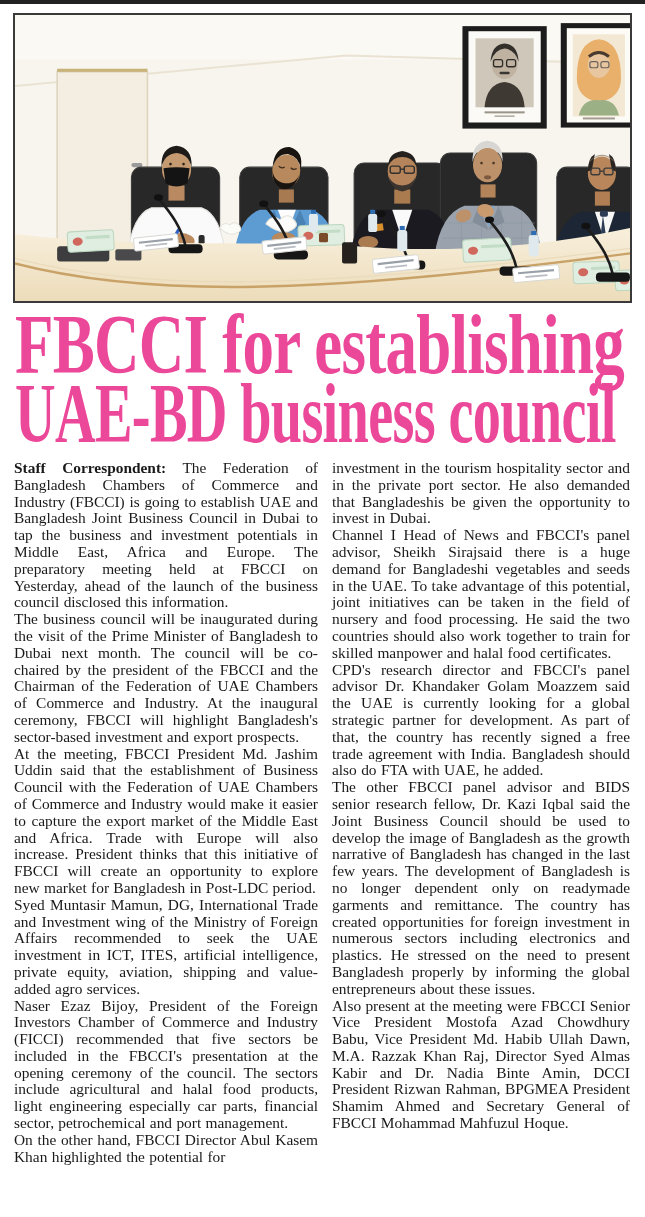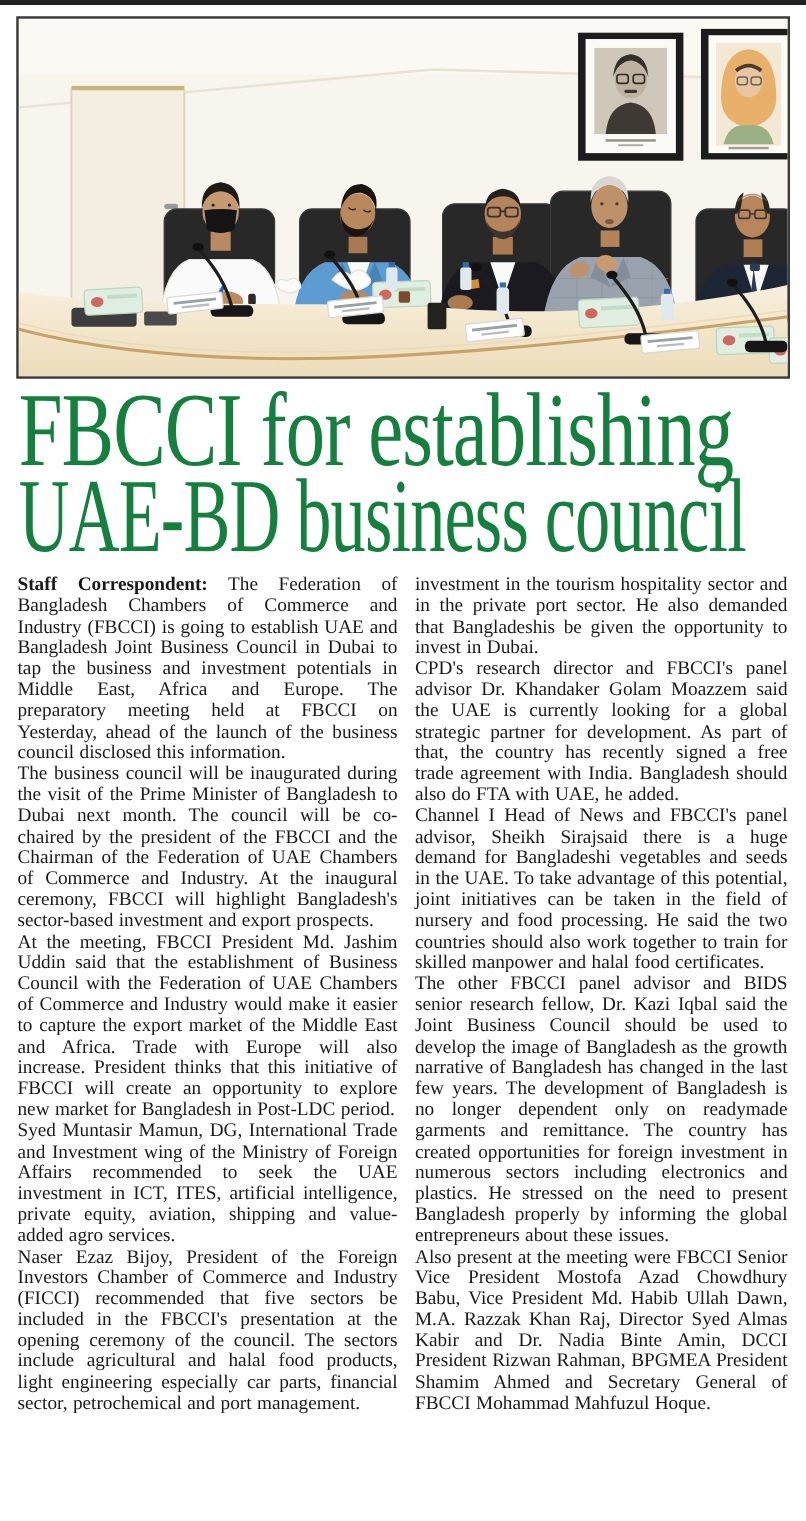--- a/index.html
+++ b/index.html
@@ -6,21 +6,21 @@
   body{
     width:645px;height:1217px;background:#ffffff;overflow:hidden;
     font-family:"Liberation Serif", serif;color:#161616;
   }
   .top-rule{height:4px;background:#222222;}
   .photo-frame{
     margin:9px 13px 0 13px;height:286px;
     border:2px solid #3a3a3a;background:#f8f5ee;box-sizing:content-box;
   }
   .photo-frame svg{display:block;width:100%;height:100%;}
-  .headline{margin:7px 0 0 15px;padding:0;font-weight:normal;color:#15803d;}
+  .headline{margin:7px 0 0 15px;padding:0;font-weight:bold;color:#ec4899;}
   .hl-line{display:block;white-space:nowrap;font-size:84px;line-height:69px;
     transform-origin:0 55%;letter-spacing:-1px;}
   .hl-1{transform:scaleX(0.75);}
   .hl-2{transform:scaleX(0.67);}
   .article{
     display:flex;gap:14px;padding:12px 15px 0 14px;height:756px;overflow:hidden;
   }
   .col{width:304px;}
   .col-right{width:298px;font-family:Liberation Serif, serif;}
   .para{margin:0;font-size:15.4px;line-height:16.8px;text-align:justify;
@@ -279,23 +279,24 @@
     <span class="hl-line hl-2">UAE-BD business council</span>
   </h1>
 
   <div class="article">
     <div class="col">
       <p class="para"><b class="lead-label">Staff Correspondent:</b> <span>The Federation of Bangladesh Chambers of Commerce and Industry (FBCCI) is going to establish UAE and Bangladesh Joint Business Council in Dubai to tap the business and investment potentials in Middle East, Africa and Europe. The preparatory meeting held at FBCCI on Yesterday, ahead of the launch of the business council disclosed this information.</span></p>
       <p class="para">The business council will be inaugurated during the visit of the Prime Minister of Bangladesh to Dubai next month. The council will be co-chaired by the president of the FBCCI and the Chairman of the Federation of UAE Chambers of Commerce and Industry. At the inaugural ceremony, FBCCI will highlight Bangladesh's sector-based investment and export prospects.</p>
       <p class="para">At the meeting, FBCCI President Md. Jashim Uddin said that the establishment of Business Council with the Federation of UAE Chambers of Commerce and Industry would make it easier to capture the export market of the Middle East and Africa. Trade with Europe will also increase. President thinks that this initiative of FBCCI will create an opportunity to explore new market for Bangladesh in Post-LDC period.</p>
       <p class="para">Syed Muntasir Mamun, DG, International Trade and Investment wing of the Ministry of Foreign Affairs recommended to seek the UAE investment in ICT, ITES, artificial intelligence, private equity, aviation, shipping and value-added agro services.</p>
       <p class="para">Naser Ezaz Bijoy, President of the Foreign Investors Chamber of Commerce and Industry (FICCI) recommended that five sectors be included in the FBCCI's presentation at the opening ceremony of the council. The sectors include agricultural and halal food products, light engineering especially car parts, financial sector, petrochemical and port management.</p>
+      <p class="para">On the other hand, FBCCI Director Abul Kasem Khan highlighted the potential for</p>
     </div>
     <div class="col col-right">
       <p class="para">investment in the tourism hospitality sector and in the private port sector. He also demanded that Bangladeshis be given the opportunity to invest in Dubai.</p>
+      <p class="para">Channel I Head of News and FBCCI's panel advisor, Sheikh Sirajsaid there is a huge demand for Bangladeshi vegetables and seeds in the UAE. To take advantage of this potential, joint initiatives can be taken in the field of nursery and food processing. He said the two countries should also work together to train for skilled manpower and halal food certificates.</p>
       <p class="para">CPD's research director and FBCCI's panel advisor Dr. Khandaker Golam Moazzem said the UAE is currently looking for a global strategic partner for development. As part of that, the country has recently signed a free trade agreement with India. Bangladesh should also do FTA with UAE, he added.</p>
-      <p class="para">Channel I Head of News and FBCCI's panel advisor, Sheikh Sirajsaid there is a huge demand for Bangladeshi vegetables and seeds in the UAE. To take advantage of this potential, joint initiatives can be taken in the field of nursery and food processing. He said the two countries should also work together to train for skilled manpower and halal food certificates.</p>
       <p class="para">The other FBCCI panel advisor and BIDS senior research fellow, Dr. Kazi Iqbal said the Joint Business Council should be used to develop the image of Bangladesh as the growth narrative of Bangladesh has changed in the last few years. The development of Bangladesh is no longer dependent only on readymade garments and remittance. The country has created opportunities for foreign investment in numerous sectors including electronics and plastics. He stressed on the need to present Bangladesh properly by informing the global entrepreneurs about these issues.</p>
       <p class="para">Also present at the meeting were FBCCI Senior Vice President Mostofa Azad Chowdhury Babu, Vice President Md. Habib Ullah Dawn, M.A. Razzak Khan Raj, Director Syed Almas Kabir and Dr. Nadia Binte Amin, DCCI President Rizwan Rahman, BPGMEA President Shamim Ahmed and Secretary General of FBCCI Mohammad Mahfuzul Hoque.</p>
     </div>
   </div>
 
 </div>
 
 </body></html>

